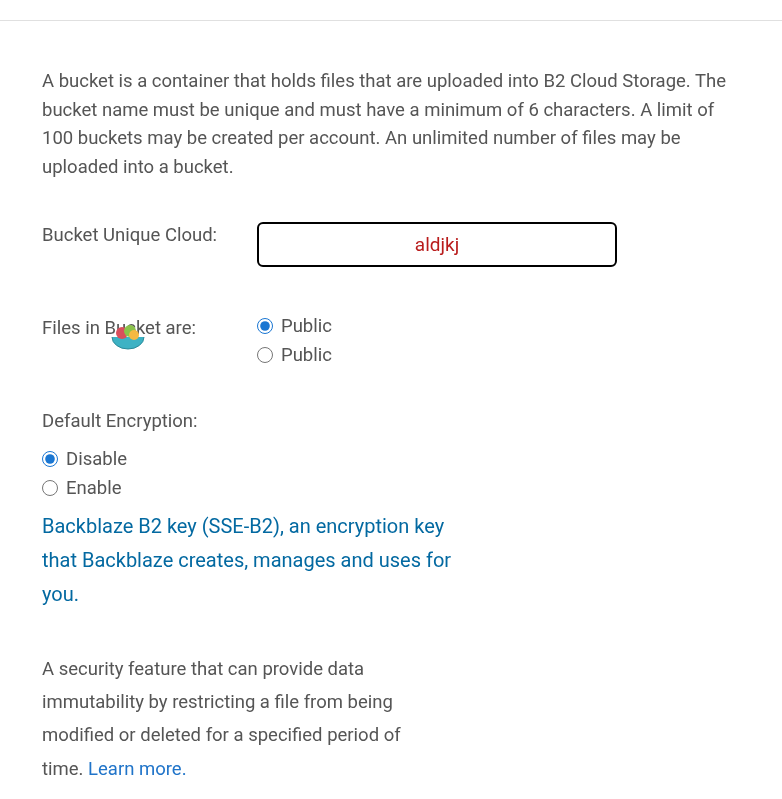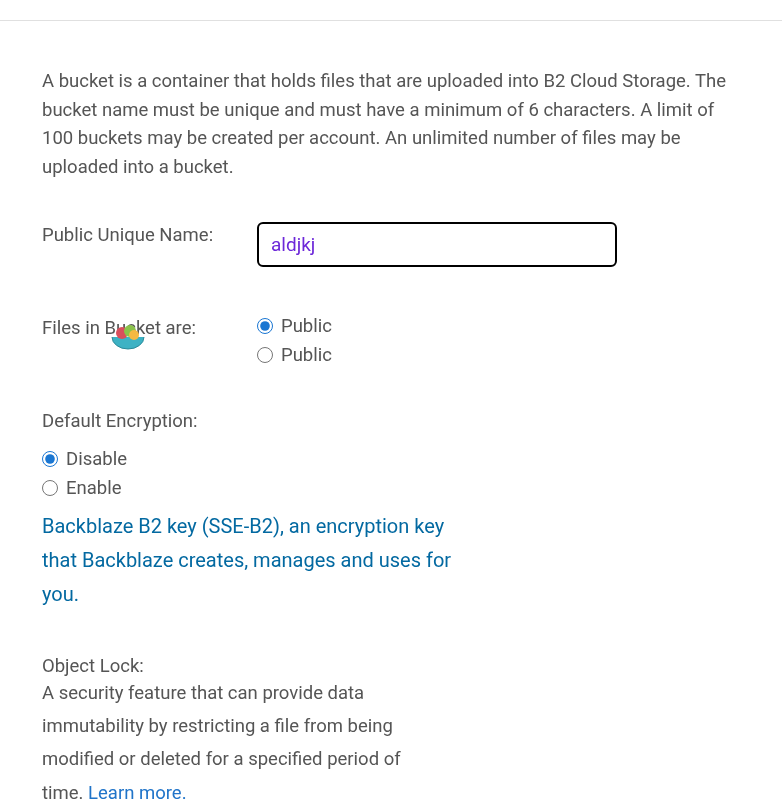--- a/index.html
+++ b/index.html
@@ -44,22 +44,23 @@
       font-size: 18.5px;
       color: #555555;
     }
     .text-input {
       width: 360px;
       padding: 9px 12px;
       font-size: 19px;
       border: 2px solid #000000;
       border-radius: 6px;
       outline: none;
-      color: #6d28d9;
+      color: #b91c1c;
       font-family: inherit;
+      text-align: center;
     }
     .radio-group {
       display: flex;
       flex-direction: column;
       gap: 7px;
     }
     .radio-item {
       display: flex;
       align-items: center;
       gap: 8px;
@@ -117,21 +118,21 @@
 </head>
 <body>
 
 <div class="top-rule"></div>
 
 <div class="container">
 
   <p class="intro">A bucket is a container that holds files that are uploaded into B2 Cloud Storage. The bucket name must be unique and must have a minimum of 6 characters. A limit of 100 buckets may be created per account. An unlimited number of files may be uploaded into a bucket.</p>
 
   <div class="form-row">
-    <div class="form-label">Public Unique Name:</div>
+    <div class="form-label">Bucket Unique Cloud:</div>
     <div class="form-content">
       <input type="text" class="text-input" value="aldjkj" style="">
     </div>
   </div>
 
   <div class="form-row spacer-top">
     <div class="form-label">
       <span>Files in Bucket are:</span>
       <svg class="bowl-icon" viewBox="0 0 40 40">
         <path d="M4 18 A16 12 0 0 0 36 18 Z" fill="#3db2c4"></path>
@@ -166,21 +167,20 @@
         <div class="radio-item">
           <input type="radio" name="encryption" id="enc_enable" style="">
           <label for="enc_enable">Enable</label>
         </div>
       </div>
       <div class="help-text">Backblaze B2 key (SSE-B2), an encryption key that Backblaze creates, manages and uses for you.</div>
     </div>
   </div>
 
   <div class="form-row spacer-encrypt">
-    <div class="form-label">Object Lock:</div>
     <div class="form-content">
       <div class="desc-text">
         <span>A security feature that can provide data immutability by restricting a file from being modified or deleted for a specified period of time. </span><a class="link">Learn more.</a>
       </div>
       <div class="radio-group">
         <div class="radio-item">
           <input type="radio" name="objectlock" id="ol_disable" checked="" style="">
           <label for="ol_disable">Disable</label>
         </div>
         <div class="radio-item">

